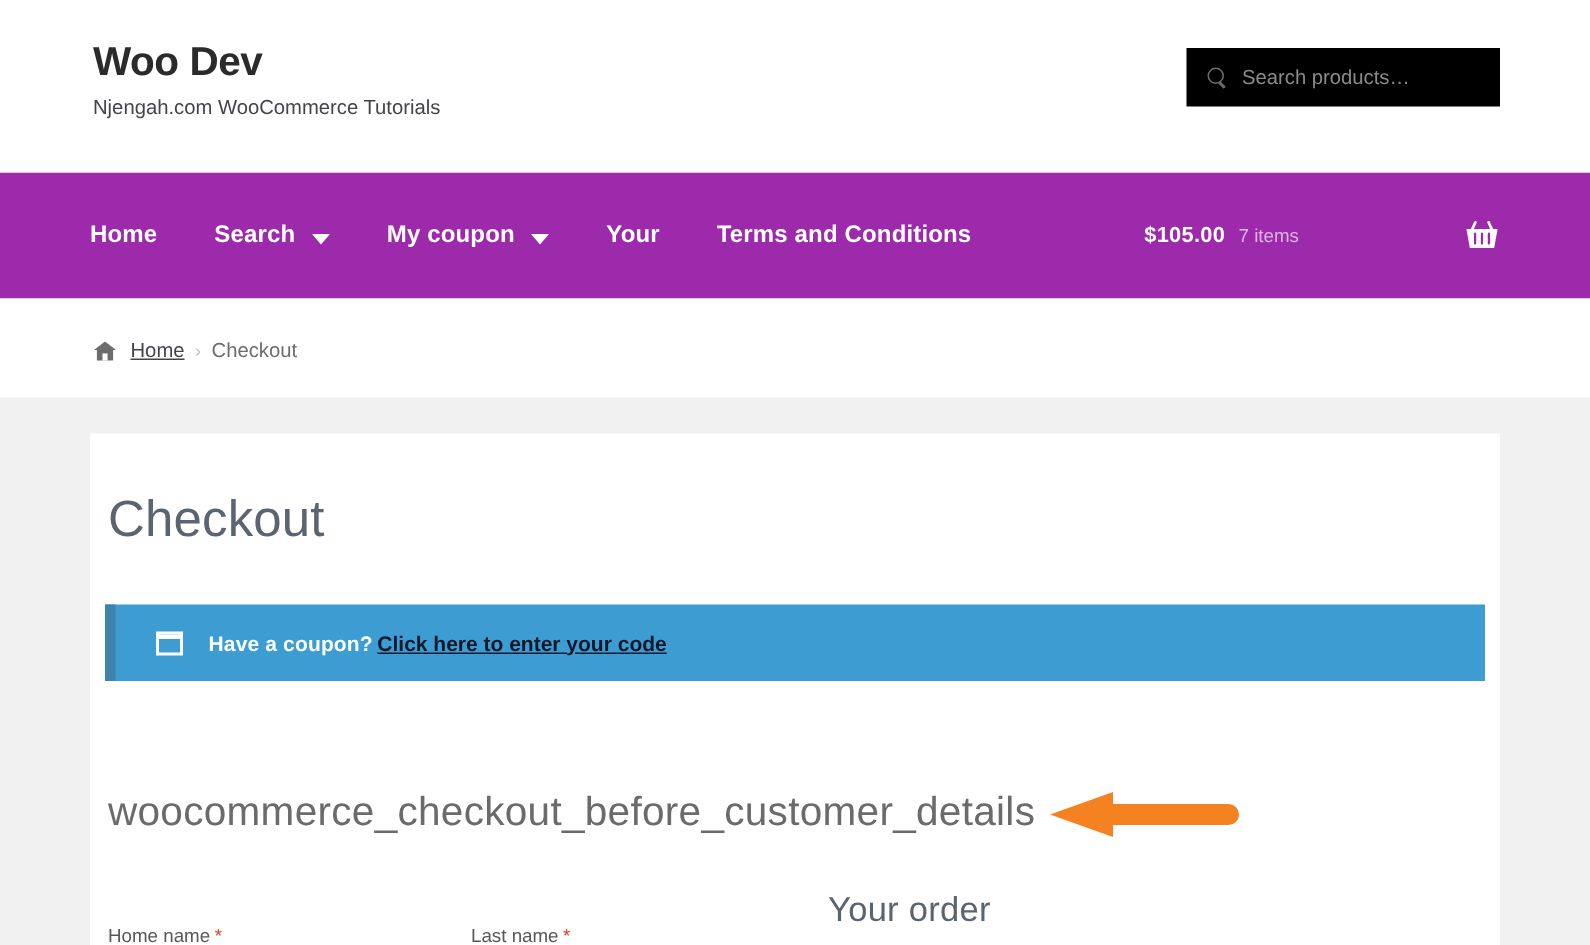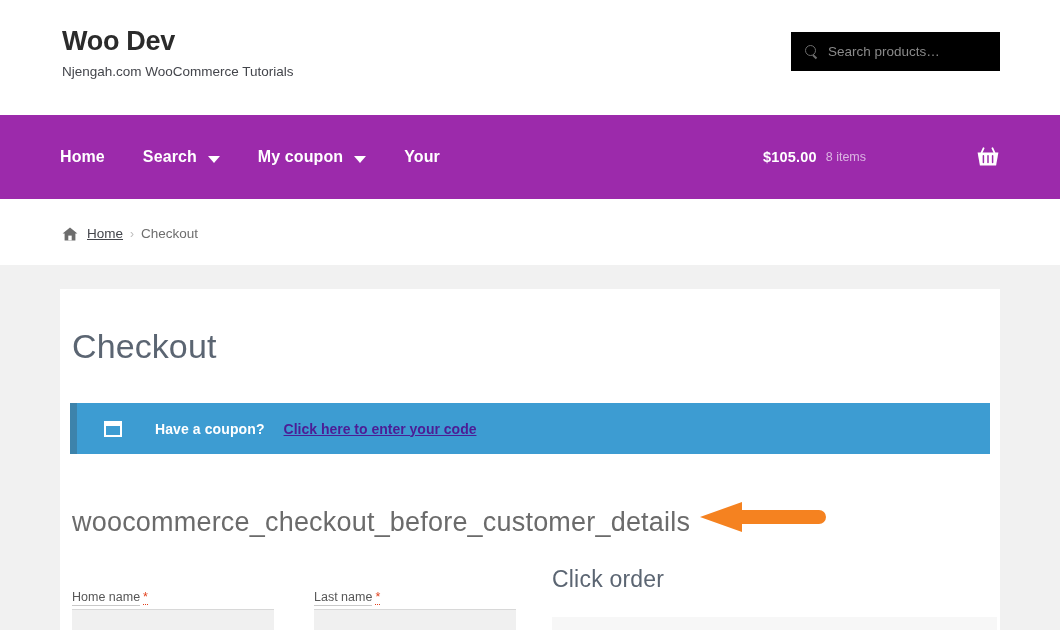--- a/index.html
+++ b/index.html
@@ -206,21 +206,20 @@
   .coupon-notice {
     margin-top: 37px;
     background: #3d9cd2;
     border-left: 7px solid #3d83ab;
     height: 51px;
     display: flex;
     align-items: center;
     padding-left: 27px;
     color: #ffffff;
     font-size: 14px;
-    gap: 16px;
   }
   .coupon-icon {
     width: 18px;
     height: 16px;
     margin-right: 17px;
     position: relative;
     flex: 0 0 18px;
   }
   .coupon-icon .outer {
     position: absolute;
@@ -229,31 +228,31 @@
     background: #3d9cd2;
   }
   .coupon-icon .bar {
     position: absolute;
     left: 2px; right: 2px; top: 2px;
     height: 3px;
     background: #ffffff;
   }
   .coupon-text { font-weight: bold; letter-spacing: 0.1px; }
   .coupon-link {
-    color: #4c1d95;
+    color: #0f172a;
     text-decoration: underline;
     font-weight: bold;
     margin-left: 3px;
   }
 
   
   .hook-row {
-    margin-top: 46px;
-    display: flex;
-    align-items: flex-end;
+    margin-top: 72px;
+    display: flex;
+    align-items: flex-start;
     padding-left: 2px;
   }
   .hook-name {
     font-size: 27px;
     font-weight: 300;
     color: #6b6b6b;
     letter-spacing: 0.2px;
     white-space: nowrap;
   }
   .arrow {
@@ -358,24 +357,27 @@
         <a class="nav-link" href="#">Search</a>
         <span class="nav-caret"></span>
       </li>
       <li class="nav-item">
         <a class="nav-link" href="#">My coupon</a>
         <span class="nav-caret"></span>
       </li>
       <li class="nav-item">
         <a class="nav-link" href="#">Your</a>
       </li>
+      <li class="nav-item">
+        <a class="nav-link" href="#">Terms and Conditions</a>
+      </li>
     </ul>
     <div class="cart-area">
       <span class="cart-total">$105.00</span>
-      <span class="cart-count">8 items</span>
+      <span class="cart-count">7 items</span>
       <span class="cart-icon">
         <svg width="24" height="22" viewBox="0 0 24 22" aria-hidden="true">
           <path d="M7.6 2.2 L5.6 6.6 M16.4 2.2 L18.4 6.6" stroke="#ffffff" stroke-width="1.8" fill="none" stroke-linecap="round"></path>
           <path d="M1.6 6.6 H22.4 L20.1 19.4 H3.9 Z" fill="#ffffff"></path>
           <path d="M7.4 9.8 V16.4 M12 9.8 V16.4 M16.6 9.8 V16.4" stroke="#9c2aab" stroke-width="1.5" stroke-linecap="round"></path>
         </svg>
       </span>
     </div>
   </div>
 </nav>
@@ -430,21 +432,21 @@
           <div class="field">
             <label class="field-label">
               <span class="label-text">Last name</span><span class="req">*</span>
             </label>
             <input class="field-input" type="text" placeholder="" style="">
           </div>
         </div>
       </div>
 
       <div class="col-order">
-        <h3 class="section-title">Click order</h3>
+        <h3 class="section-title">Your order</h3>
         <table class="order-table">
           <thead>
             <tr>
               <th class="col-product">Product</th>
               <th class="col-subtotal">Subtotal</th>
             </tr>
           </thead>
 
         </table>
       </div>

